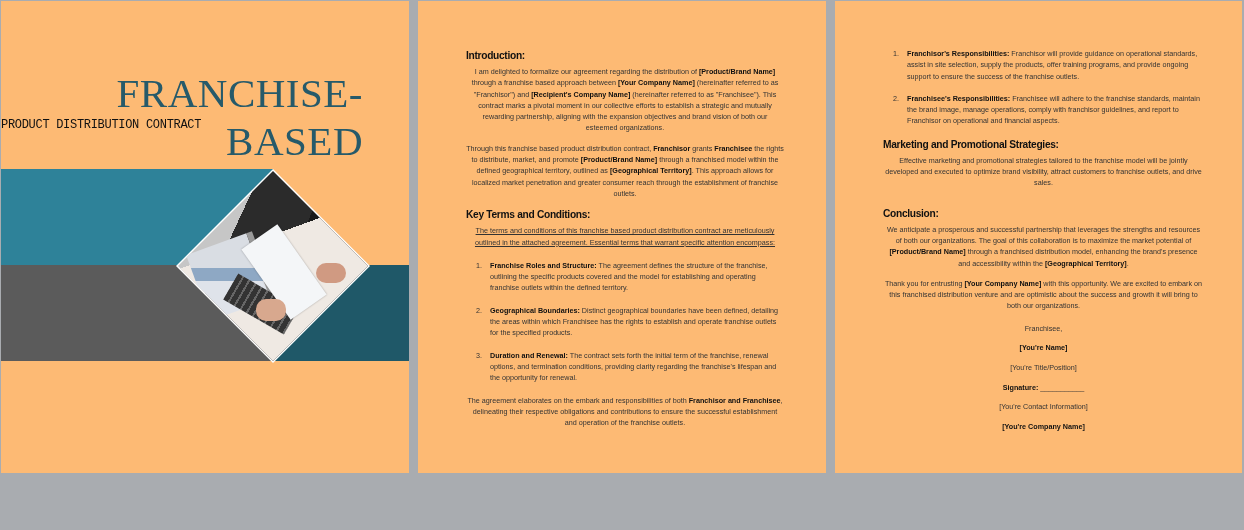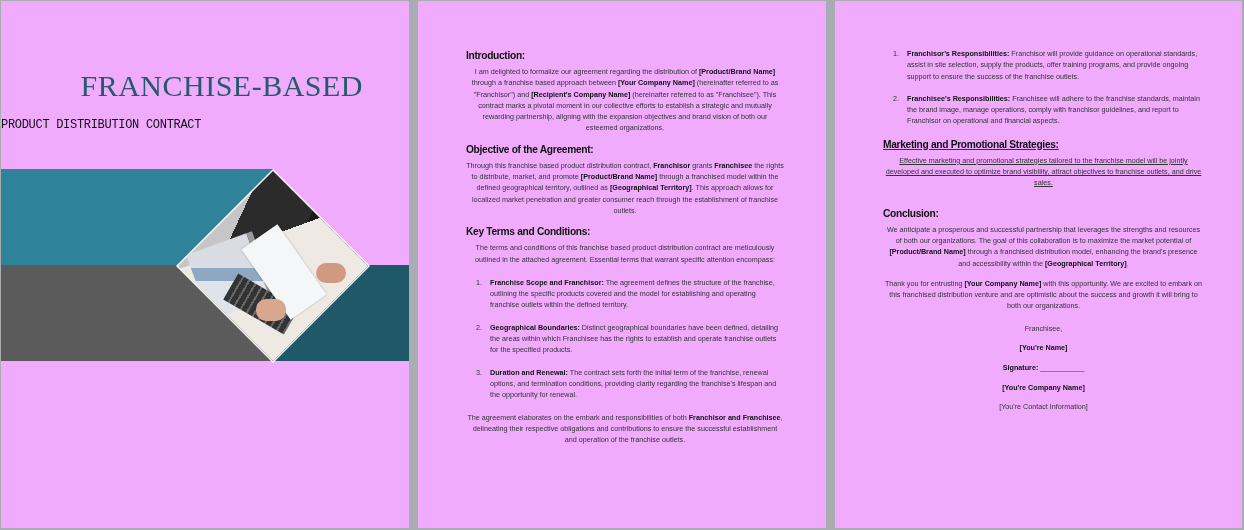--- a/index.html
+++ b/index.html
@@ -5,36 +5,36 @@
   * { box-sizing: border-box; margin: 0; padding: 0; }
   html, body { width: 1244px; height: 530px; overflow: hidden; }
   body {
     background: #a9acb0;
     position: relative;
     font-family: "Liberation Sans", "DejaVu Sans", sans-serif;
   }
   .page {
     position: absolute;
     top: 1px;
-    height: 527px;
-    background: #f0abfc;
+    height: 472px;
+    background: #fdba74;
     overflow: hidden;
   }
   #page1 { left: 1px; width: 408px; }
   #page2 { left: 418px; width: 408px; }
   #page3 { left: 835px; width: 407px; }
 
   
   .cover-title {
     position: absolute;
     left: 0; right: 46px;
     top: 68px;
     text-align: right;
     font-family: "Liberation Serif", "DejaVu Serif", serif;
-    font-size: 30px;
+    font-size: 41px;
     letter-spacing: 0.5px;
     color: #265a6a;
   }
   .cover-subtitle {
     position: absolute;
     left: 0; right: 46px;
     top: 117px;
     font-family: Liberation Mono, monospace;
     font-size: 12px;
     letter-spacing: -0.3px;
@@ -149,59 +149,59 @@
 </div>
 
 <div class="page" id="page2">
   <div class="doc" style="top:48px;">
     <section>
       <h2>Introduction:</h2>
       <p><span>I am delighted to formalize our agreement regarding the distribution of </span><b>[Product/Brand Name]</b><span> through a franchise based approach between </span><b>[Your Company Name]</b><span> (hereinafter referred to as "Franchisor") and </span><b>[Recipient's Company Name]</b><span> (hereinafter referred to as "Franchisee"). This contract marks a pivotal moment in our collective efforts to establish a strategic and mutually rewarding partnership, aligning with the expansion objectives and brand vision of both our esteemed organizations.</span></p>
     </section>
 
     <section style="margin-top:2px;">
-      <h2>Objective of the Agreement:</h2>
       <p><span>Through this franchise based product distribution contract, </span><b>Franchisor</b><span> grants </span><b>Franchisee</b><span> the rights to distribute, market, and promote </span><b>[Product/Brand Name]</b><span> through a franchised model within the defined geographical territory, outlined as </span><b>[Geographical Territory]</b><span>. This approach allows for localized market penetration and greater consumer reach through the establishment of franchise outlets.</span></p>
     </section>
 
     <section style="margin-top:2px;">
       <h2>Key Terms and Conditions:</h2>
-      <p style="margin-bottom:12px;">The terms and conditions of this franchise based product distribution contract are meticulously outlined in the attached agreement. Essential terms that warrant specific attention encompass:</p>
+      <p style="margin-bottom:12px;text-decoration:underline;">The terms and conditions of this franchise based product distribution contract are meticulously outlined in the attached agreement. Essential terms that warrant specific attention encompass:</p>
       <ol>
-        <li><span class="num">1.</span><b>Franchise Scope and Franchisor:</b><span> The agreement defines the structure of the franchise, outlining the specific products covered and the model for establishing and operating franchise outlets within the defined territory.</span></li>
+        <li><span class="num">1.</span><b>Franchise Roles and Structure:</b><span> The agreement defines the structure of the franchise, outlining the specific products covered and the model for establishing and operating franchise outlets within the defined territory.</span></li>
         <li><span class="num">2.</span><b>Geographical Boundaries:</b><span> Distinct geographical boundaries have been defined, detailing the areas within which Franchisee has the rights to establish and operate franchise outlets for the specified products.</span></li>
         <li><span class="num">3.</span><b>Duration and Renewal:</b><span> The contract sets forth the initial term of the franchise, renewal options, and termination conditions, providing clarity regarding the franchise's lifespan and the opportunity for renewal.</span></li>
       </ol>
     </section>
 
     <section>
       <p><span>The agreement elaborates on the embark and responsibilities of both </span><b>Franchisor and Franchisee</b><span>, delineating their respective obligations and contributions to ensure the successful establishment and operation of the franchise outlets.</span></p>
     </section>
   </div>
 </div>
 
 <div class="page" id="page3">
   <div class="doc" style="top:47px;">
     <ol>
       <li><span class="num">1.</span><b>Franchisor's Responsibilities:</b><span> Franchisor will provide guidance on operational standards, assist in site selection, supply the products, offer training programs, and provide ongoing support to ensure the success of the franchise outlets.</span></li>
       <li><span class="num">2.</span><b>Franchisee's Responsibilities:</b><span> Franchisee will adhere to the franchise standards, maintain the brand image, manage operations, comply with franchisor guidelines, and report to Franchisor on operational and financial aspects.</span></li>
     </ol>
 
-    <section style="margin-top:6px;text-decoration:underline;">
+    <section style="margin-top:6px;">
       <h2>Marketing and Promotional Strategies:</h2>
-      <p>Effective marketing and promotional strategies tailored to the franchise model will be jointly developed and executed to optimize brand visibility, attract objectives to franchise outlets, and drive sales.</p>
+      <p>Effective marketing and promotional strategies tailored to the franchise model will be jointly developed and executed to optimize brand visibility, attract customers to franchise outlets, and drive sales.</p>
     </section>
 
     <section style="margin-top:18px;">
       <h2>Conclusion:</h2>
       <p><span>We anticipate a prosperous and successful partnership that leverages the strengths and resources of both our organizations. The goal of this collaboration is to maximize the market potential of </span><b>[Product/Brand Name]</b><span> through a franchised distribution model, enhancing the brand's presence and accessibility within the </span><b>[Geographical Territory]</b><span>.</span></p>
       <p><span>Thank you for entrusting </span><b>[Your Company Name]</b><span> with this opportunity. We are excited to embark on this franchised distribution venture and are optimistic about the success and growth it will bring to both our organizations.</span></p>
     </section>
 
     <section class="sig" style="margin-top:11px;">
       <p>Franchisee,</p>
       <p><b>[You're Name]</b></p>
+      <p>[You're Title/Position]</p>
       <p><b>Signature:</b> <span>___________</span></p>
+      <p>[You're Contact Information]</p>
       <p><b>[You're Company Name]</b></p>
-      <p>[You're Contact Information]</p>
     </section>
   </div>
 </div>
 
 </body></html>

